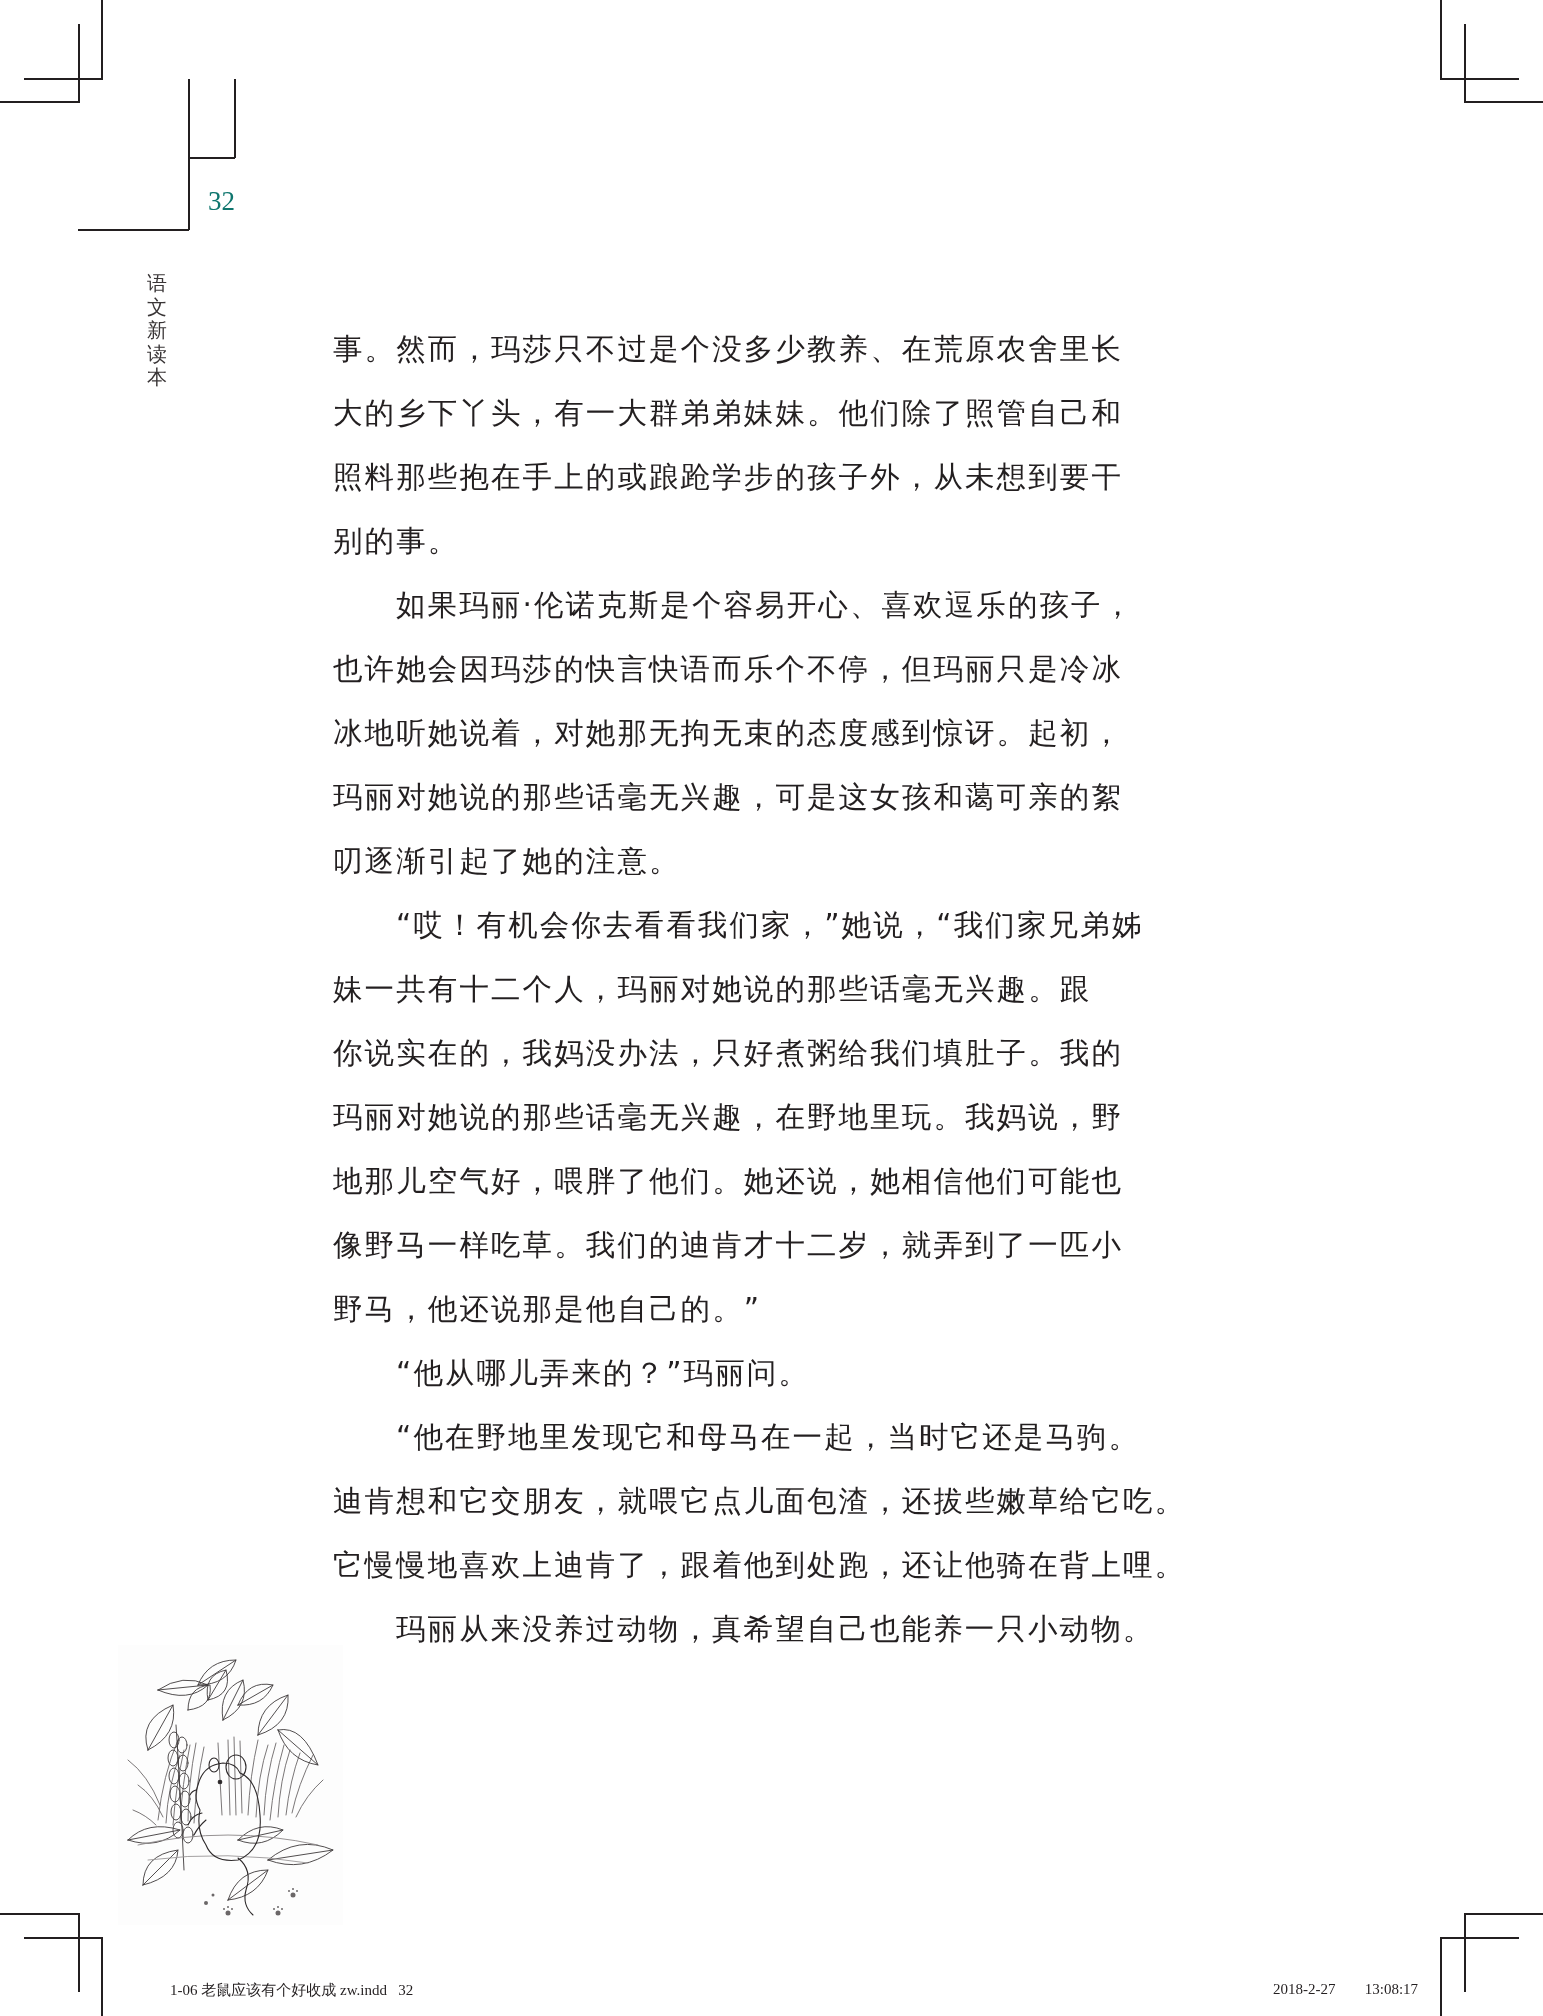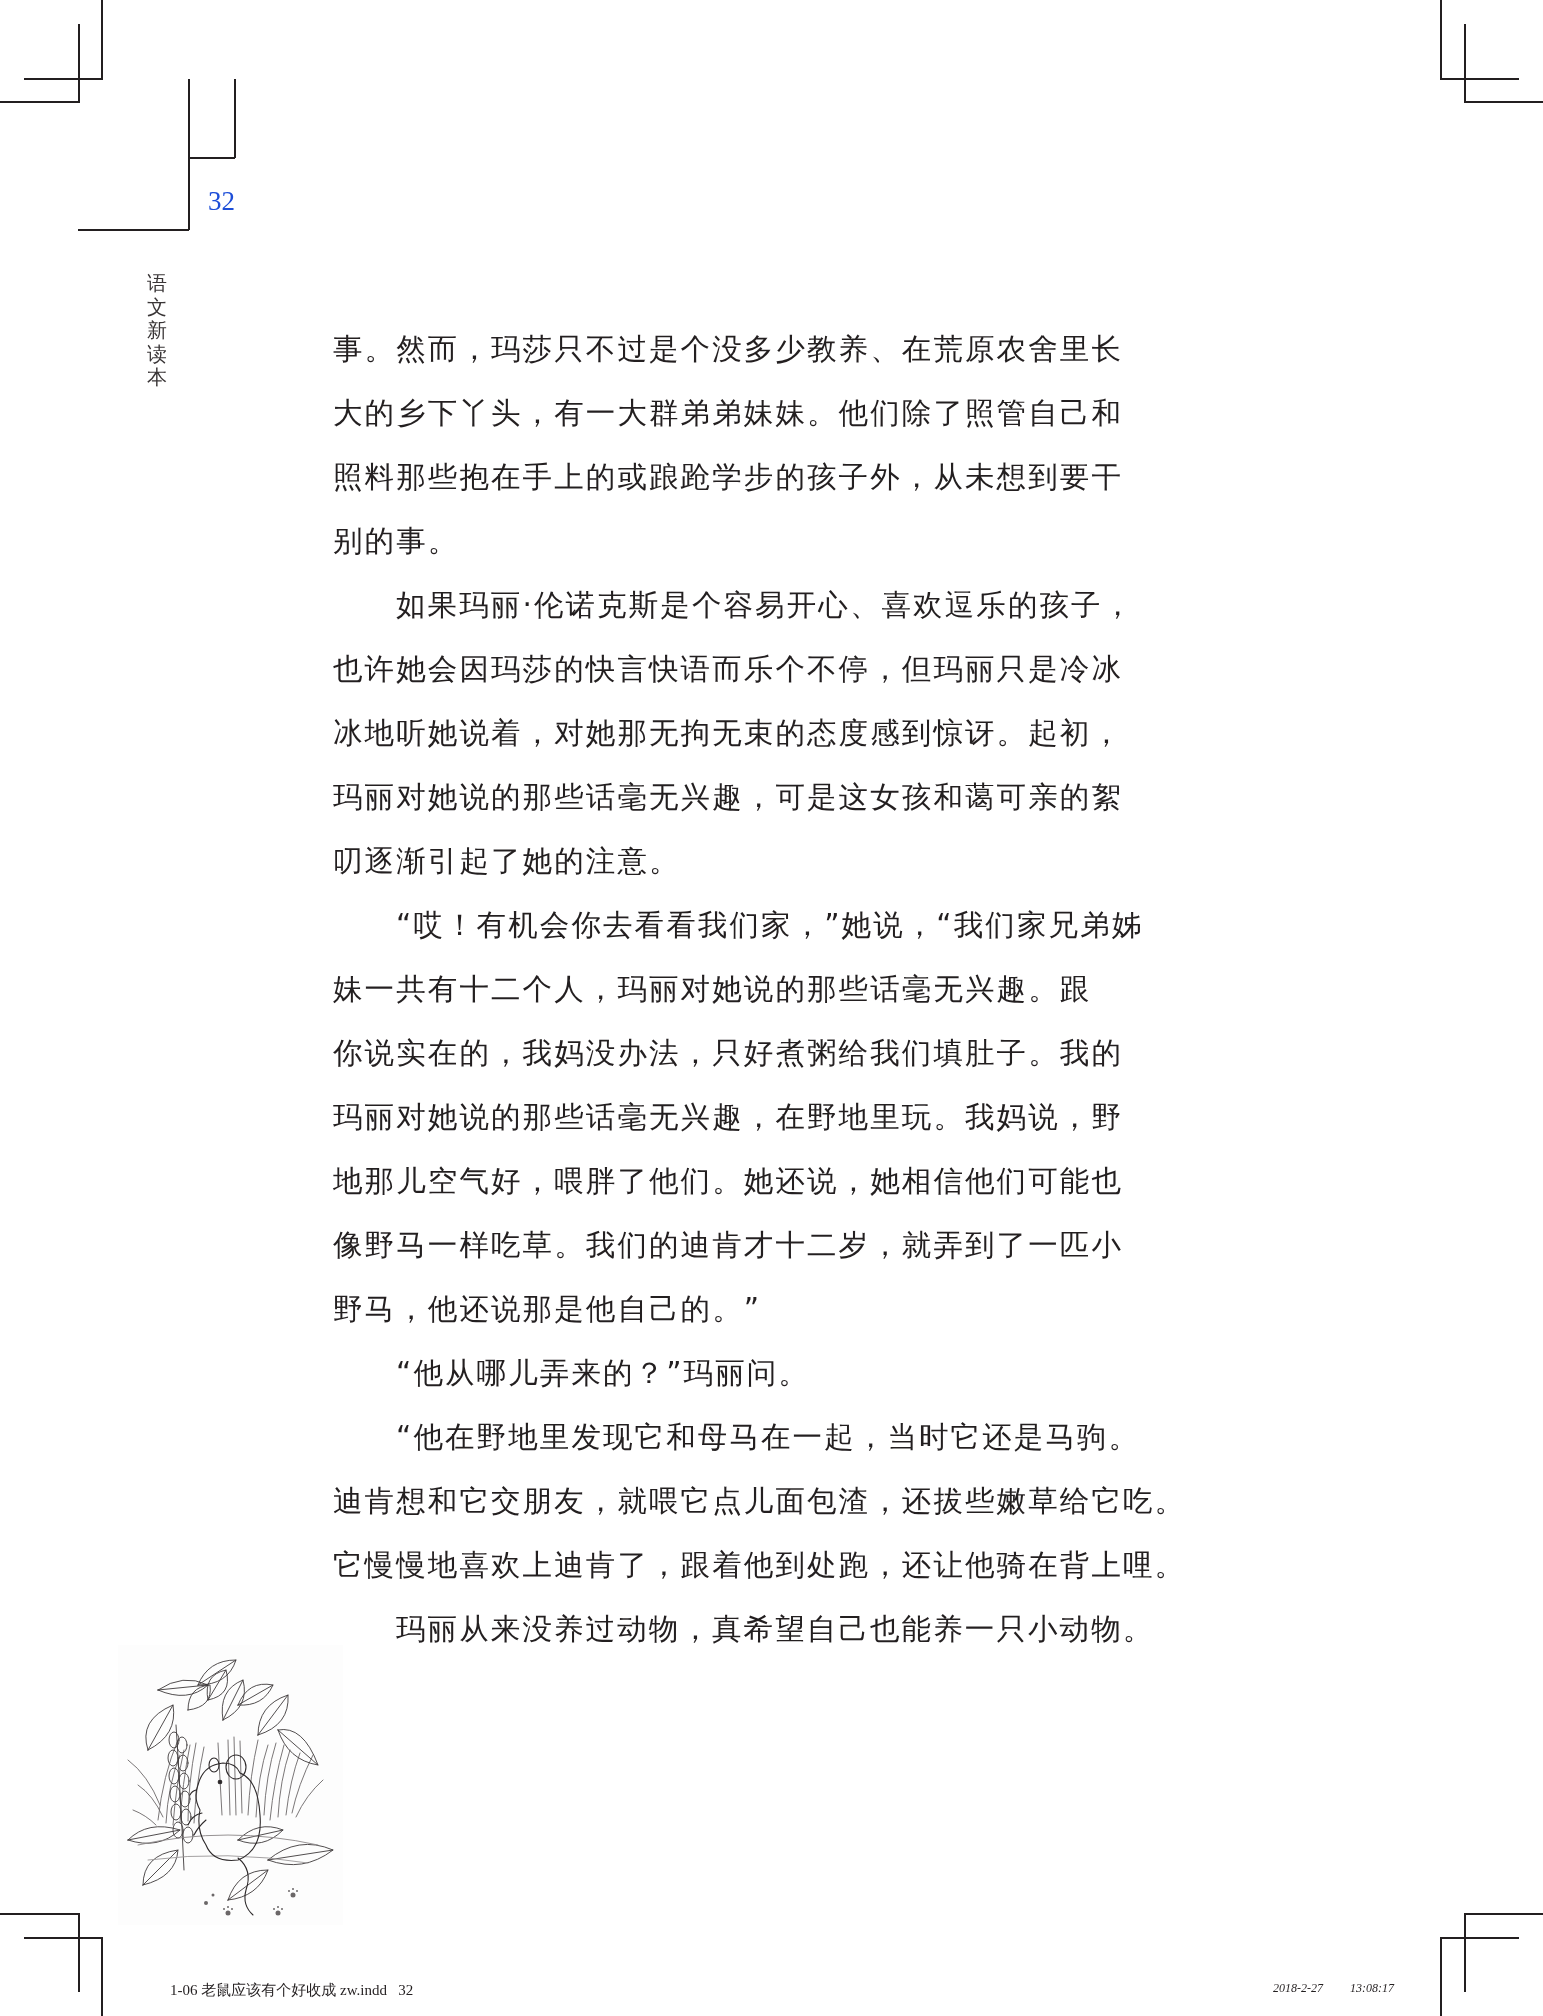--- a/index.html
+++ b/index.html
@@ -2,33 +2,33 @@
 <html><head>
 <meta charset="utf-8">
 <style>
   html, body { margin: 0; padding: 0; background: #ffffff; }
   body { width: 1543px; height: 2016px; position: relative; overflow: hidden;
          font-family: "DejaVu Sans", "Liberation Sans", sans-serif; color: #231f20; }
   .mark { position: absolute; background: #231f20; }
   .h { height: 1.5px; }
   .v { width: 1.5px; }
   .page-number { position: absolute; left: 208px; top: 186px; font-family: "Liberation Serif", "DejaVu Serif", serif;
-                 font-size: 27px; color: #1d4ed8; letter-spacing: 0px; }
+                 font-size: 27px; color: #0f766e; letter-spacing: 0px; }
   .running-head { position: absolute; left: 145px; top: 272px; width: 24px;
                   font-size: 20px; line-height: 23.5px; color: #3a3637; text-align: center; }
   .running-head span { display: block; }
   .body-text { position: absolute; left: 333px; top: 317px; width: 860px; }
   .line { height: 64px; line-height: 64px; font-size: 29.5px; white-space: nowrap;
           letter-spacing: 2.1px; color: #231f20; }
   .line.indent { padding-left: 63px; }
   .illustration { position: absolute; left: 118px; top: 1645px; width: 225px; height: 280px; background: #fdfdfd; }
   .footer-left { position: absolute; left: 130px; top: 1981px; font-family: "Liberation Serif", "DejaVu Serif", serif;
                  font-size: 15px; color: #231f20; }
   .footer-right { position: absolute; left: 1273px; top: 1981px; font-family: "Liberation Serif", "DejaVu Serif", serif;
-                  font-size: 12px; color: #231f20; word-spacing: 6px; font-style: italic; }
+                  font-size: 15px; color: #231f20; word-spacing: 6px; }
 </style>
 </head>
 <body>
 
 <div class="mark v" style="left:101px;top:0;height:79px;"></div>
 <div class="mark h" style="left:24px;top:78px;width:79px;"></div>
 <div class="mark v" style="left:78px;top:24px;height:79px;"></div>
 <div class="mark h" style="left:0;top:101px;width:79px;"></div>
 
 <div class="mark v" style="left:1440px;top:0;height:79px;"></div>

